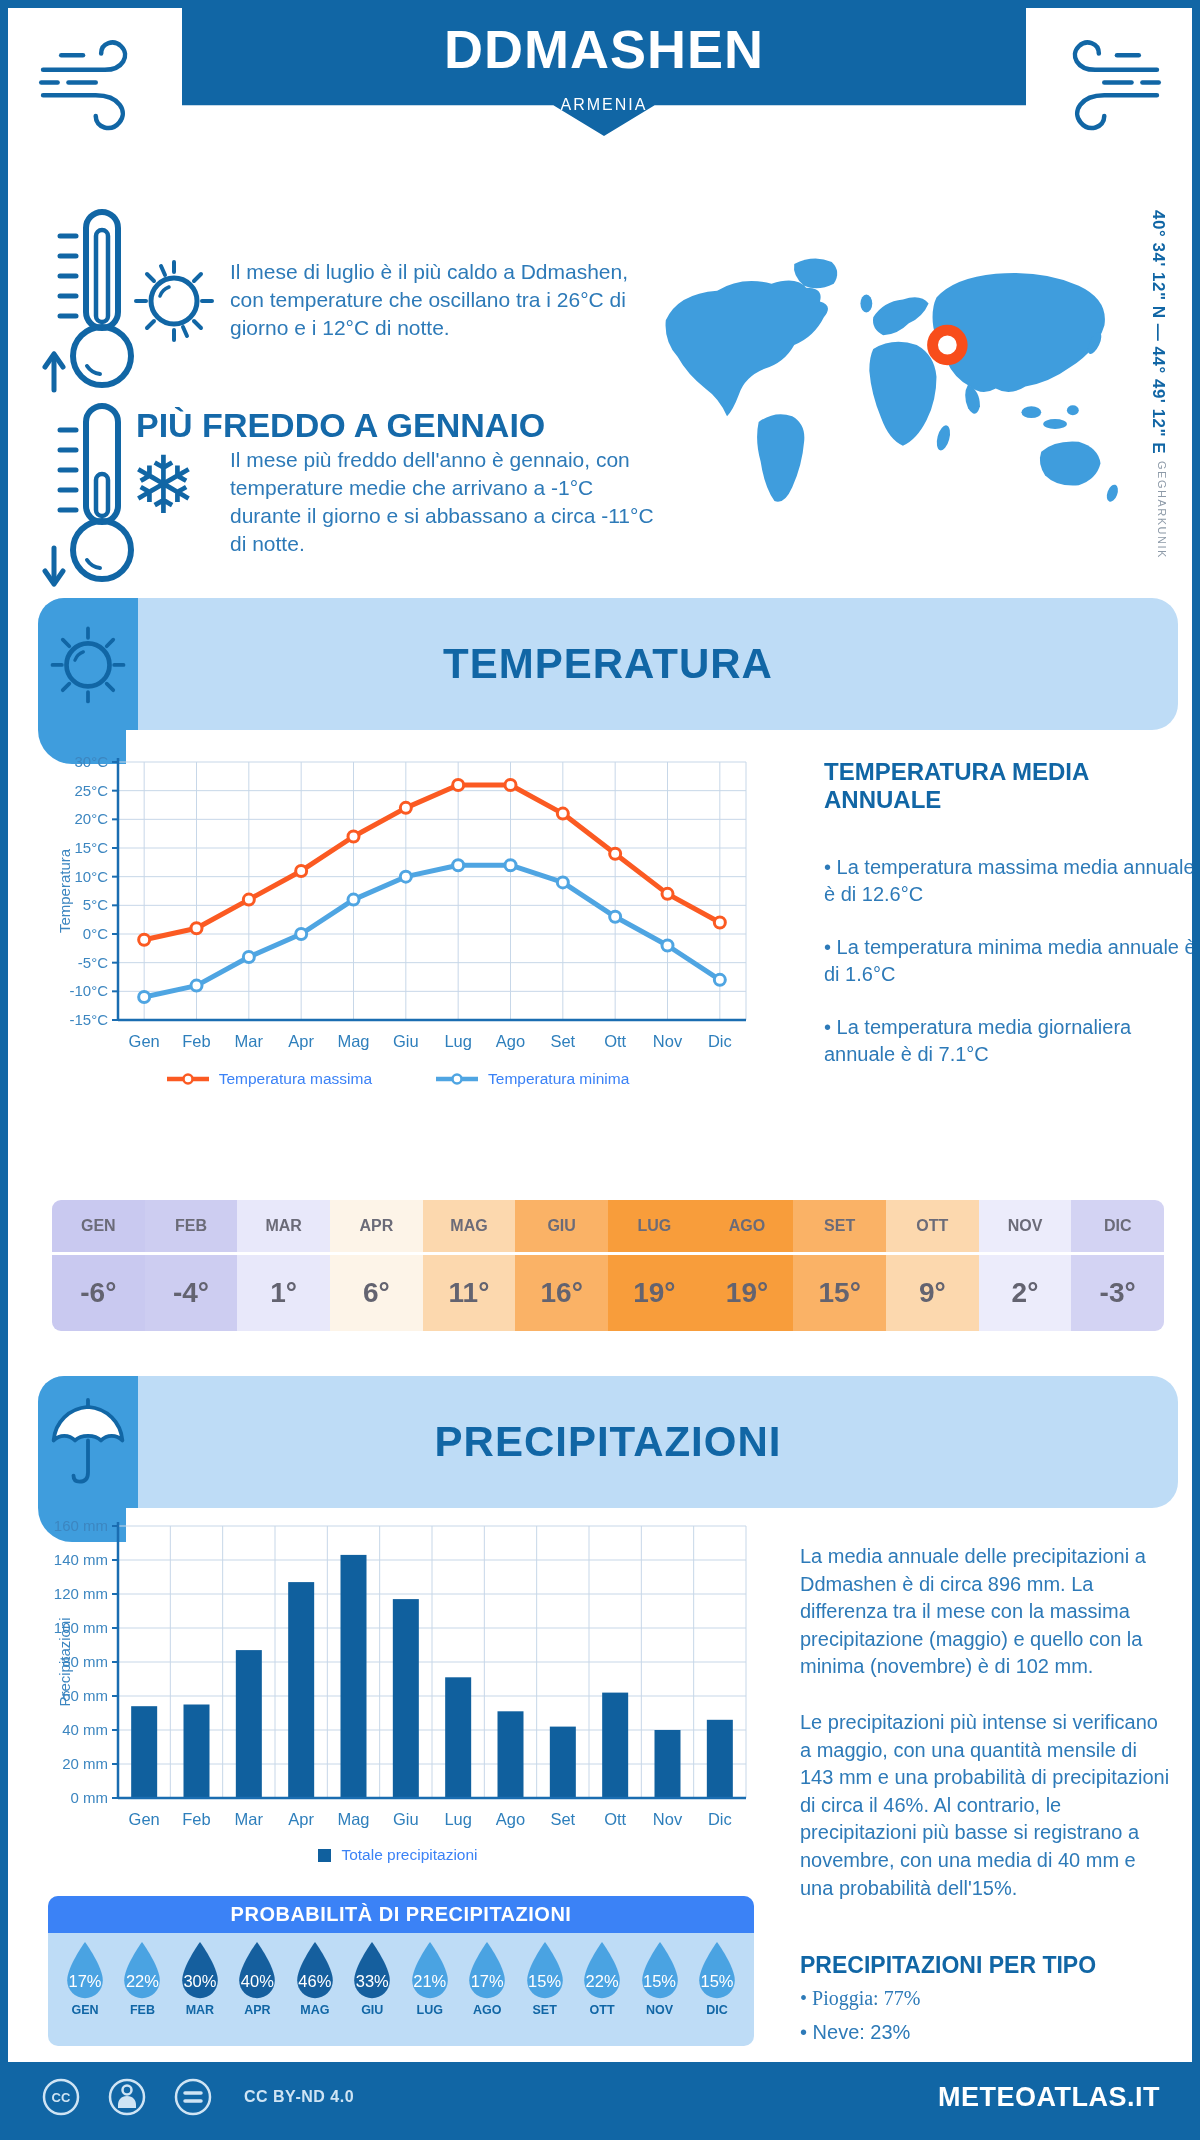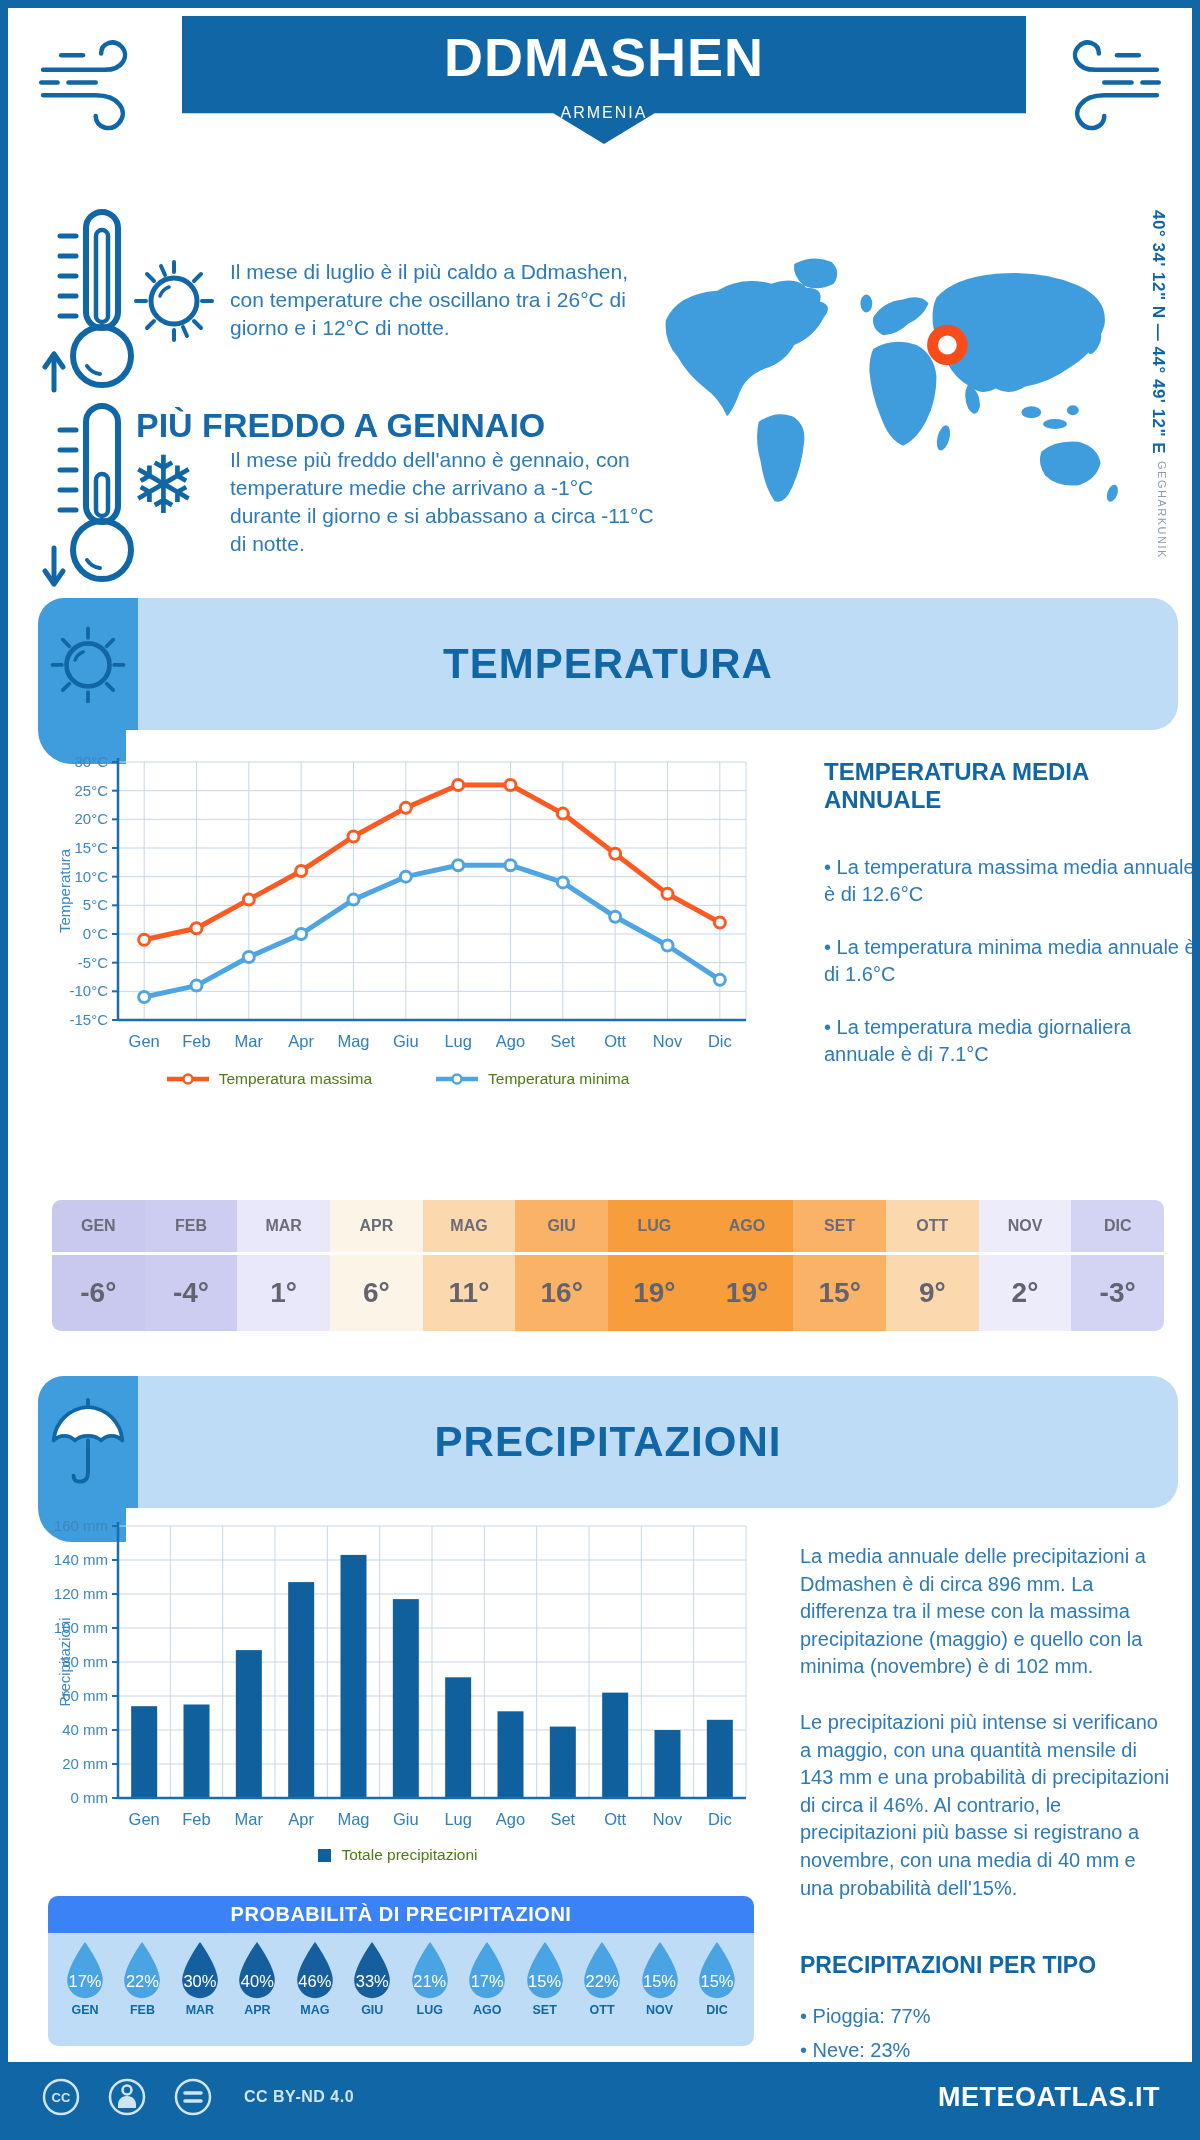--- a/index.html
+++ b/index.html
@@ -2,21 +2,21 @@
 <html><head>
 <meta charset="utf-8">
 <style>
   * { margin:0; padding:0; box-sizing:border-box; }
   body { background:#e8e8e8; font-family:"Liberation Sans","DejaVu Sans",sans-serif; }
   .page { position:relative; width:1200px; height:2140px; margin:0 auto; background:#fff;
           border:8px solid #1166a5; overflow:hidden; }
   .abs { position:absolute; }
 
   
-  .banner-head { left:174px; top:8px; width:844px; height:128px; background:#1166a5;
+  .banner-head { left:174px; top:0; width:844px; height:128px; background:#1166a5;
     clip-path:polygon(0 0,100% 0,100% 76%,56% 76%,50% 100%,44% 76%,0 76%);
     display:flex; flex-direction:column; align-items:center; color:#fff; }
   .banner-title { font-size:54px; font-weight:bold; letter-spacing:1px; margin-top:10px; }
   .banner-sub { font-size:16px; letter-spacing:2px; margin-top:16px; }
   .windicon { width:118px; height:112px; }
   .windicon path { stroke:#1166a5; stroke-width:5; fill:none; stroke-linecap:round; }
 
   
   .sec-head { font-size:34px; font-weight:bold; color:#1569a9; }
   .sec-text { font-size:21px; color:#2d7ab8; line-height:1.34; }
@@ -34,21 +34,21 @@
     display:flex; align-items:center; justify-content:center; }
   .big-banner .sq { position:absolute; left:0; top:0; width:100px; height:132px; background:#3f9ddd;
     border-radius:26px 0 0 0; display:flex; align-items:center; justify-content:center; }
   .big-banner-title { font-size:42px; font-weight:bold; color:#1166a5; letter-spacing:1px; }
   .banner-tail { width:88px; height:34px; background:#3f9ddd; border-radius:0 0 0 44px; }
 
   svg text { font-family:"Liberation Sans","DejaVu Sans",sans-serif; }
 
   
   .legend-row { display:flex; gap:64px; align-items:center; justify-content:center; }
-  .legend-item { display:flex; align-items:center; gap:10px; font-size:15.5px; color:#4d7c0f; }
+  .legend-item { display:flex; align-items:center; gap:10px; font-size:15.5px; color:#3b82f6; }
 
   
   .col-head { font-size:24px; font-weight:bold; color:#1166a5; }
   .col-bullet { font-size:20px; color:#2d7ab8; line-height:1.35; margin-top:26px; }
   .col-par { font-size:20px; color:#2d7ab8; line-height:1.38;margin-top:37px; }
 
   .center-head { left:0; width:100%; text-align:center; font-size:26px; font-weight:bold; color:#1166a5; }
 
   
   .temp-table { left:44px; top:1192px; width:1112px; display:grid;
@@ -506,21 +506,21 @@
             <path d="M24 2 C24 2 5 28 5 43 a19 19 0 0 0 38 0 C43 28 24 2 24 2 Z" fill="#4aa3e2"></path>
           </svg>
           <div class="dpct">15%</div>
           <div class="dmon">DIC</div>
         </div>
       </div>
   </div>
 
   <div class="abs" style="left:792px;top:1944px;width:374px;">
     <div class="col-head" style="font-size:23px;">PRECIPITAZIONI PER TIPO</div>
-    <div class="col-par" style="margin-top:24px;">• Pioggia: 77%</div>
+    <div class="col-par" style="margin-top:6px;font-family:Liberation Serif, serif;">• Pioggia: 77%</div>
     <div class="col-par" style="margin-top:6px;">• Neve: 23%</div>
   </div>
 
   <div class="abs footer">
     <svg class="ccicon" width="42" height="42" viewBox="0 0 42 42">
       <circle cx="21" cy="21" r="17"></circle>
       <text x="21" y="26" text-anchor="middle" font-size="13" font-weight="bold" fill="#cfe4f4">CC</text>
     </svg>
     <svg class="ccicon" width="42" height="42" viewBox="0 0 42 42">
       <circle cx="21" cy="21" r="17"></circle>

